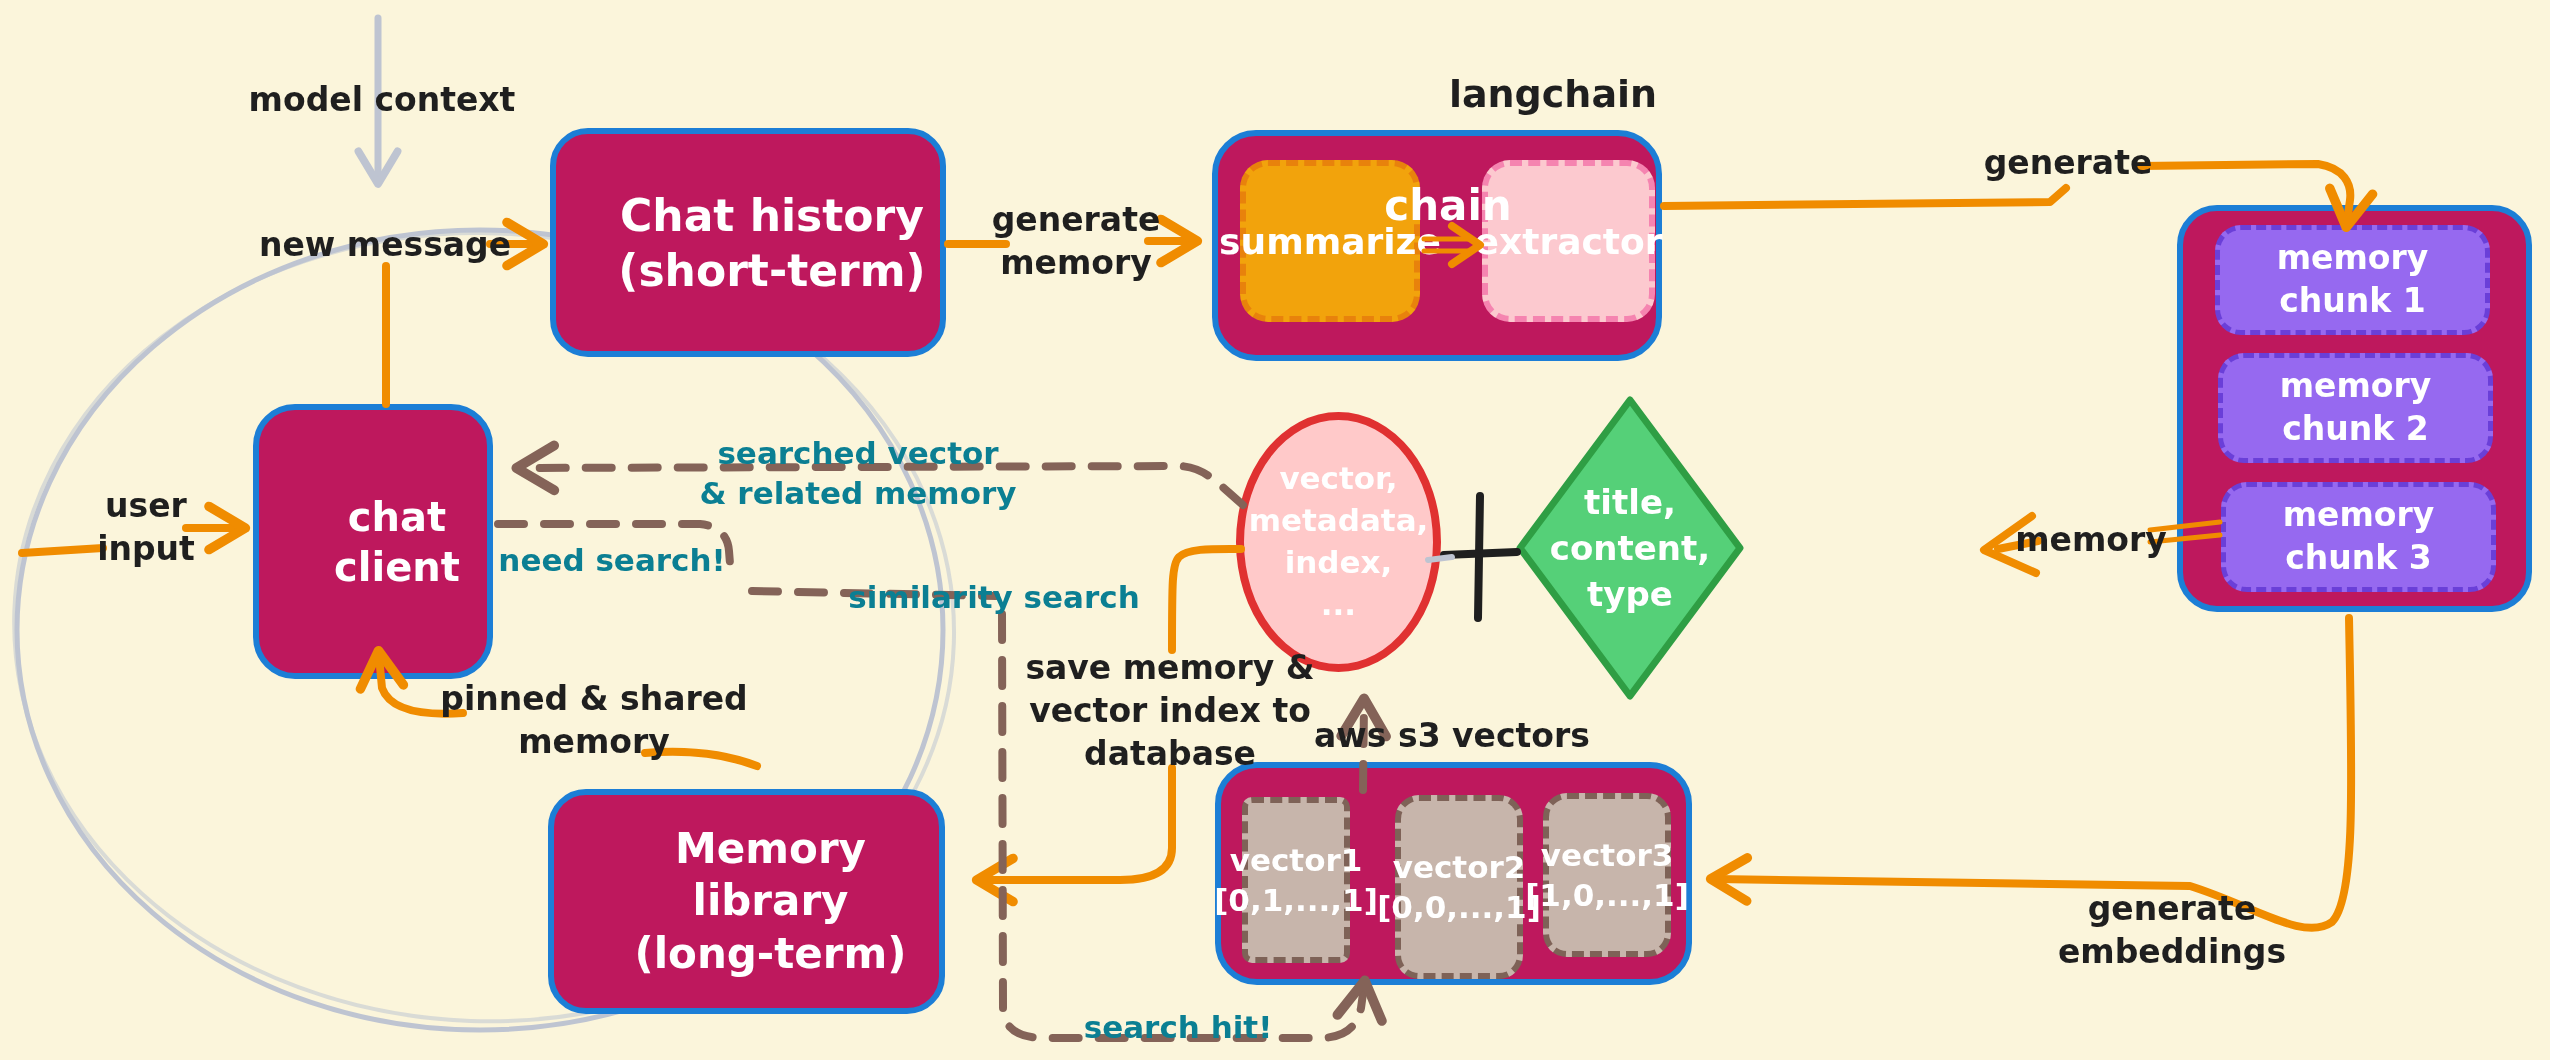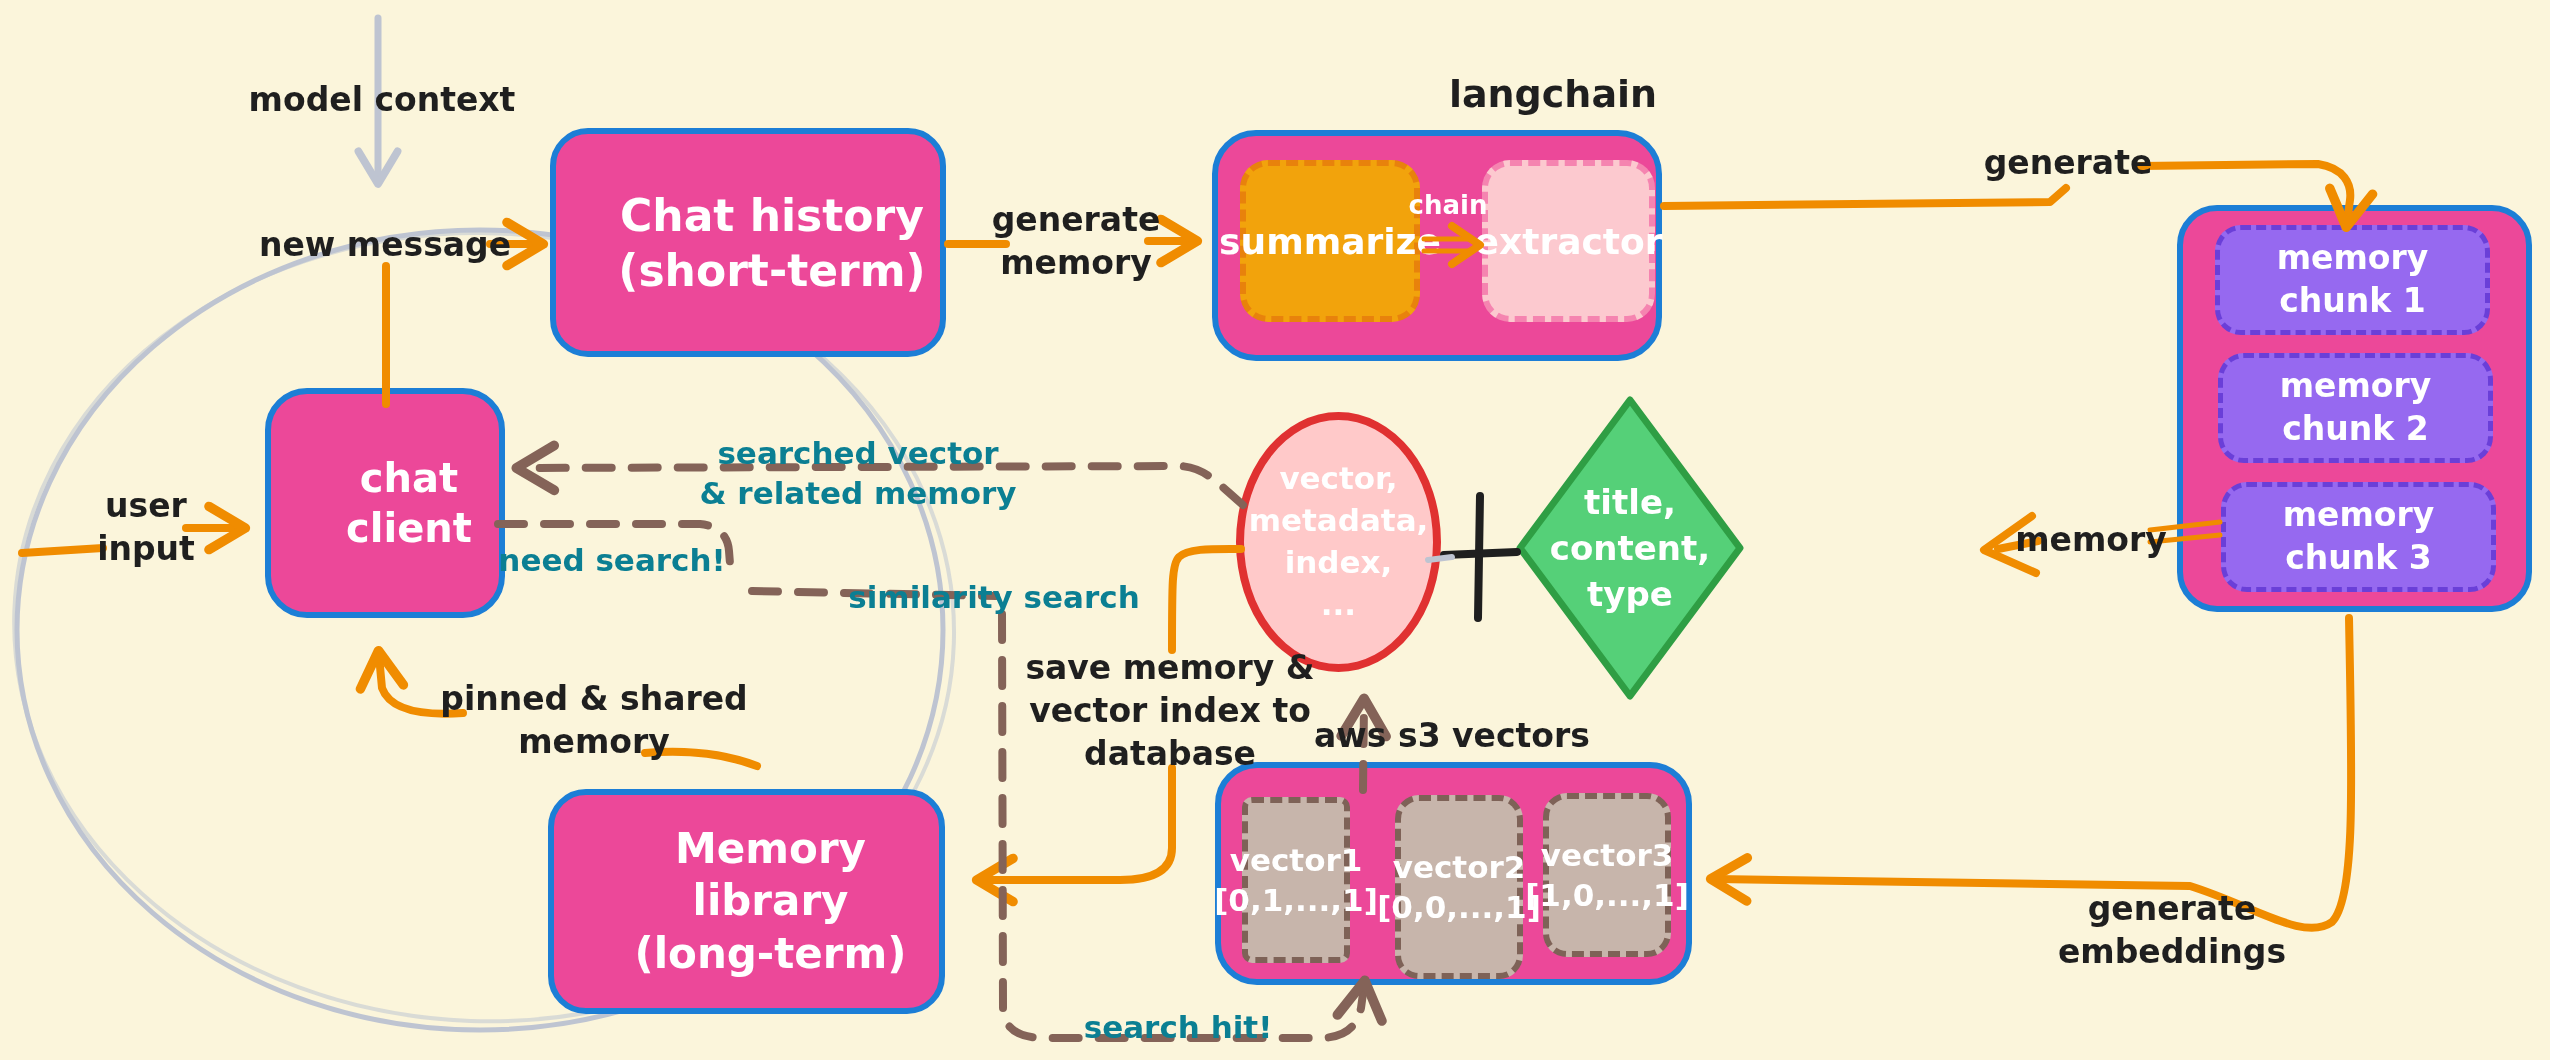--- a/index.html
+++ b/index.html
@@ -3,21 +3,21 @@
 <meta charset="utf-8">
 <style>
   html,body{margin:0;padding:0;background:#FBF5DB;}
   #canvas{position:relative;width:2550px;height:1060px;background:#FBF5DB;overflow:hidden;
           font-family:"DejaVu Sans",sans-serif;}
   svg.layer{position:absolute;left:0;top:0;width:2550px;height:1060px;pointer-events:none;}
   .z1{z-index:1}.z2{z-index:2}.z3{z-index:3}
 
   .node{position:absolute;display:flex;align-items:center;justify-content:center;
         text-align:center;white-space:pre-line;box-sizing:border-box;z-index:2;}
-  .blue{background:#ec4899;border:6px solid #1C7ED6;border-radius:38px;padding-left:48px;}
+  .blue{background:#be185d;border:6px solid #1C7ED6;border-radius:38px;padding-left:48px;}
   .node .ntxt{color:#fff;font-weight:700;line-height:1.25;}
 
   .lbl{position:absolute;transform:translate(-50%,-50%);white-space:pre-line;text-align:center;
        color:#1f1f1f;font-weight:700;font-size:33px;line-height:1.3;z-index:4;}
   .teal{color:#0B7F93;font-size:31px;}
   .whitelbl{color:#fff;}
 
   .chunk{position:absolute;background:#9669F0;border:5px dashed #6A3FD8;border-radius:26px;
          display:flex;align-items:center;justify-content:center;text-align:center;
          white-space:pre-line;color:#fff;font-weight:700;font-size:33px;line-height:1.3;
@@ -55,21 +55,21 @@
       <ellipse cx="484" cy="627" rx="470" ry="394" fill="none" stroke="#BEC4D1" stroke-width="4" opacity="0.55" transform="rotate(2 480 630)"></ellipse>
     </g>
     <path d="M 378 18 L 378 180" fill="none" stroke="#BEC4D1" stroke-width="7" stroke-linecap="round" marker-end="url(#mG)"></path>
   </svg>
 
   <div class="node blue" style="left:550px;top:128px;width:396px;height:229px;">
     <div class="ntxt" style="font-size:44px;">Chat history
 (short-term)</div>
   </div>
 
-  <div class="node blue" style="left:253px;top:388px;width:240px;height:230px;border-radius:42px;margin-left:12px;">
+  <div class="node blue" style="left:253px;top:404px;width:240px;height:275px;border-radius:42px;">
     <div class="ntxt" style="font-size:40px;">chat client</div>
   </div>
 
   <div class="node blue" style="left:548px;top:763px;width:397px;height:225px;margin-top:26px;">
     <div class="ntxt" style="font-size:42px;">Memory library
 (long-term)</div>
   </div>
 
   <div class="node blue" style="left:1212px;top:130px;width:450px;height:231px;border-radius:44px;"></div>
   <div class="amber" style="left:1240px;top:160px;width:180px;height:162px;">
@@ -168,21 +168,21 @@
     </g>
   </svg>
 
   <div class="lbl" style="left:382px;top:100px;">model context</div>
   <div class="lbl" style="left:385px;top:245px;">new message</div>
   <div class="lbl" style="left:146px;top:528px;">user
 input</div>
   <div class="lbl" style="left:1076px;top:242px;">generate
 memory</div>
   <div class="lbl" style="left:1553px;top:95px;font-size:38px;">langchain</div>
-  <div class="lbl whitelbl" style="left:1448px;top:206px;font-size:26px;">chain</div>
+  <div class="lbl whitelbl" style="left:1448px;top:206px;font-size:42px;">chain</div>
   <div class="lbl" style="left:2068px;top:163px;">generate</div>
   <div class="lbl" style="left:2091px;top:540px;">memory</div>
   <div class="lbl" style="left:2172px;top:931px;">generate
 embeddings</div>
   <div class="lbl" style="left:594px;top:721px;">pinned &amp; shared
 memory</div>
   <div class="lbl" style="left:1170px;top:711px;">save memory &amp;
 vector index to
 database</div>
   <div class="lbl" style="left:1452px;top:736px;">aws s3 vectors</div>

